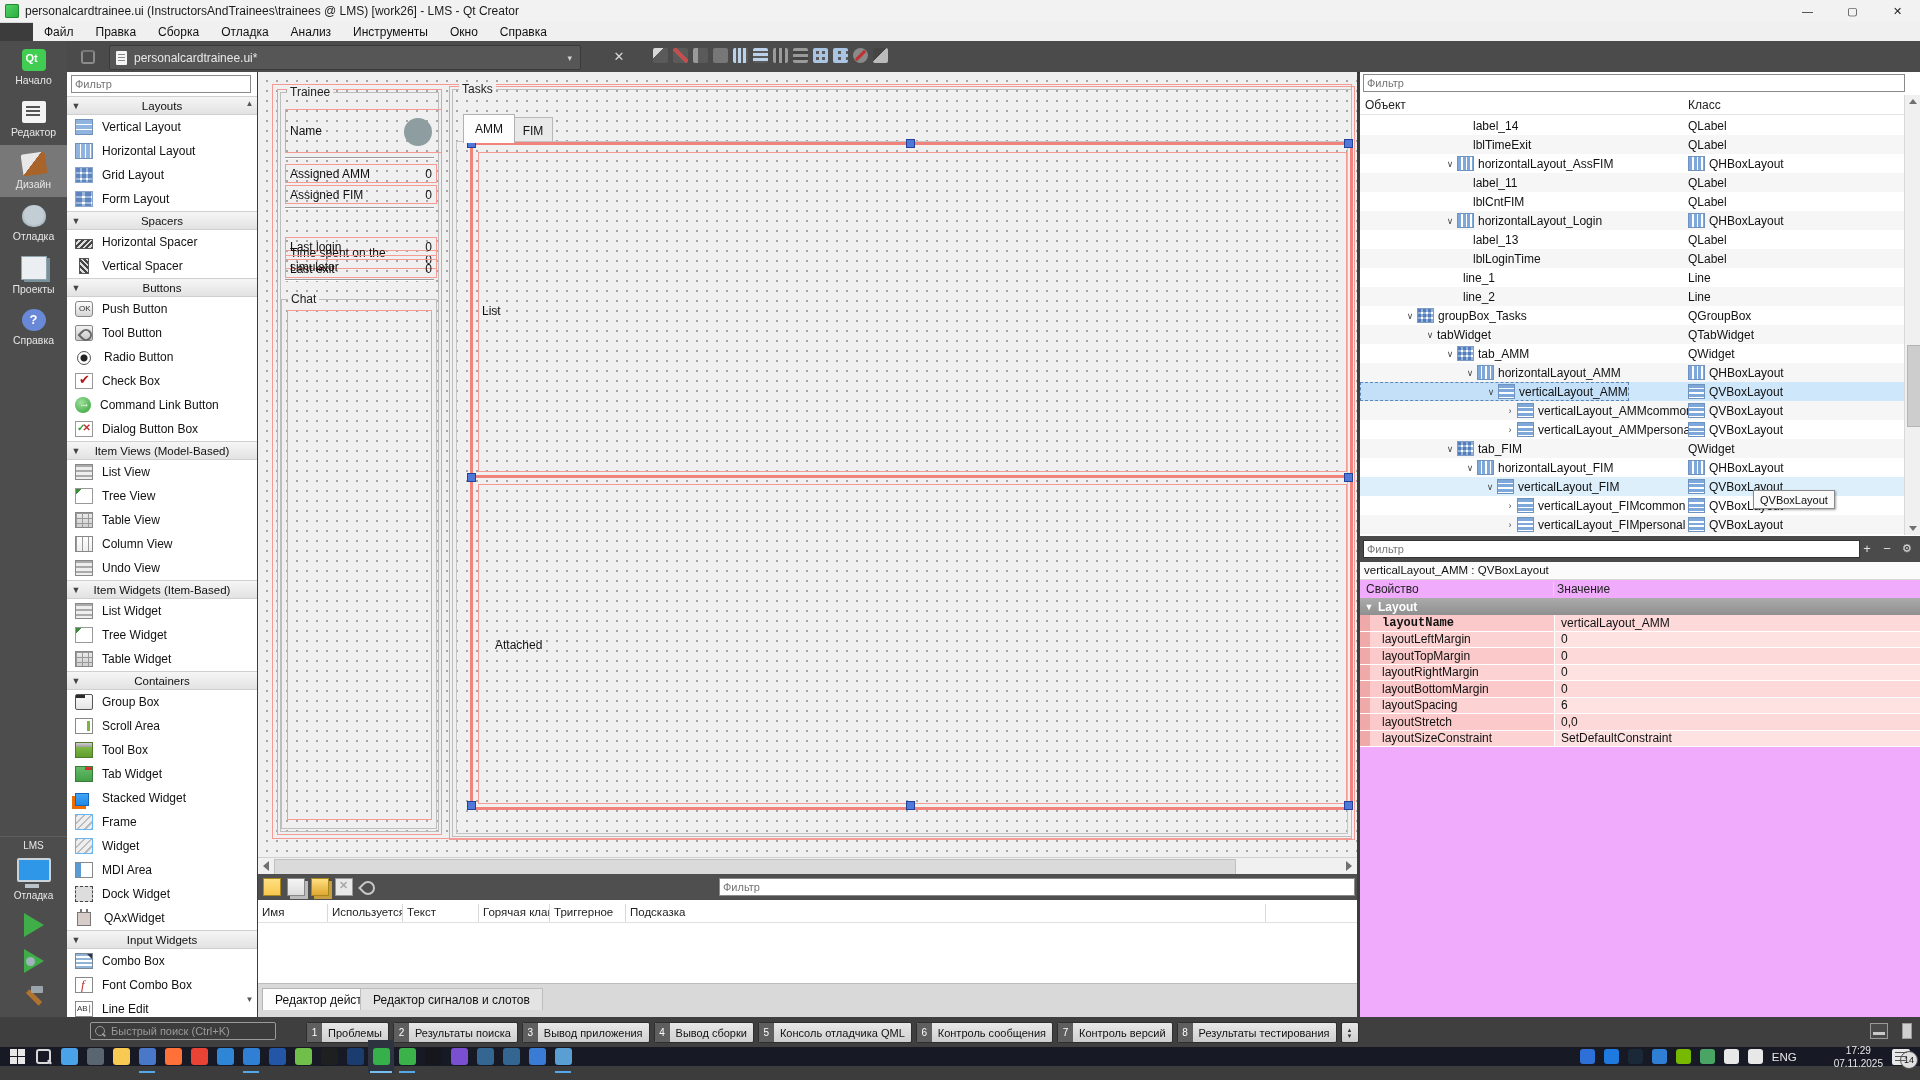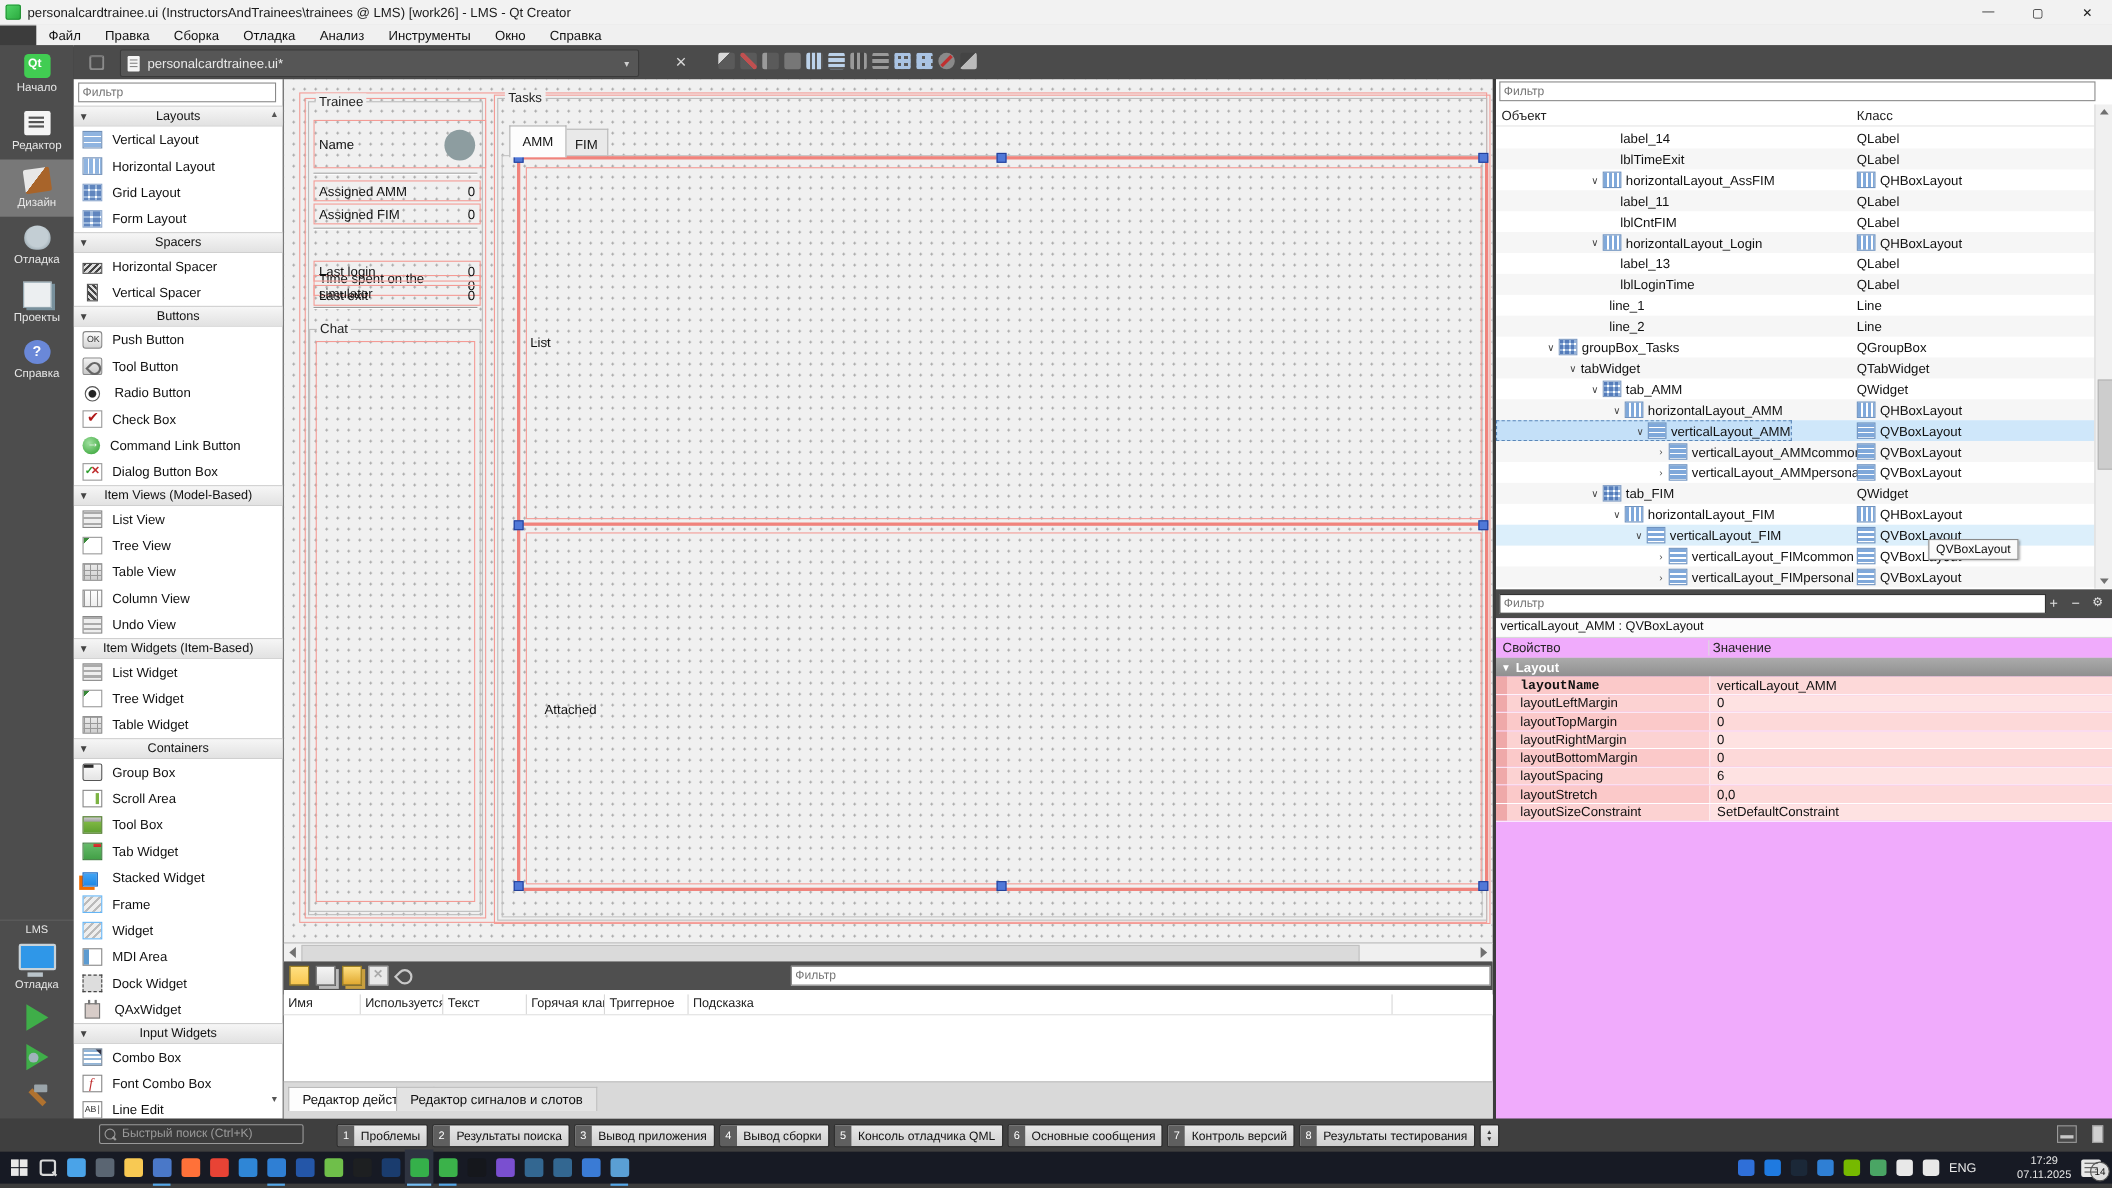--- a/index.html
+++ b/index.html
@@ -286,21 +286,21 @@
   .spanel .lbl{padding:0 6px;font-size:11px;color:#111;white-space:nowrap;}
   #status-spinner{height:19px;width:16px;background:linear-gradient(#e8e8e8,#cfcfcf);border:1px solid #2e2e2e;
                   border-radius:2px;display:flex;flex-direction:column;align-items:center;justify-content:center;
                   font-size:6px;color:#333;line-height:6px;}
   #status-right{position:absolute;right:8px;top:6px;display:flex;gap:14px;}
   .sr-icon{width:16px;height:14px;border:1px solid #9a9a9a;background:#4a4a4a;}
   .sr-icon.bar::after{content:"";display:block;margin:8px 2px 0;height:3px;background:#c8c8c8;}
   .sr-icon.slim{width:8px;background:#d0d0d0;}
 
   
-  #taskbar{position:absolute;left:0;top:1047px;width:1920px;height:29px;background:#171a24;
+  #taskbar{position:absolute;left:0;top:1047px;width:1920px;height:19px;background:#171a24;
            display:flex;align-items:center;}
   #tb-icons{display:flex;align-items:center;height:33px;padding-left:4px;}
   .tbi{width:26px;height:33px;display:flex;align-items:center;justify-content:center;position:relative;}
   .tbi.active{background:#2e3340;}
   .tbi .glyph{width:17px;height:17px;border-radius:3px;}
   .tbi .run{position:absolute;bottom:0;left:5px;width:16px;height:2px;background:#55a7e8;}
   .tbi.active .run{left:2px;width:22px;background:#76bdf2;}
   .g-start{background:transparent !important;position:relative;}
   .g-start::after{content:"";position:absolute;left:1px;top:1px;width:7px;height:7px;background:#e8e8e8;
                   box-shadow:8px 0 0 #e8e8e8,0 8px 0 #e8e8e8,8px 8px 0 #e8e8e8;}
@@ -990,21 +990,21 @@
         <div class="spanel">
           <span class="num">4</span>
           <span class="lbl">Вывод сборки</span>
         </div>
         <div class="spanel">
           <span class="num">5</span>
           <span class="lbl">Консоль отладчика QML</span>
         </div>
         <div class="spanel">
           <span class="num">6</span>
-          <span class="lbl">Основные сообщения</span>
+          <span class="lbl">Контроль сообщения</span>
         </div>
         <div class="spanel">
           <span class="num">7</span>
           <span class="lbl">Контроль версий</span>
         </div>
         <div class="spanel">
           <span class="num">8</span>
           <span class="lbl">Результаты тестирования</span>
         </div>
         <div id="status-spinner">

